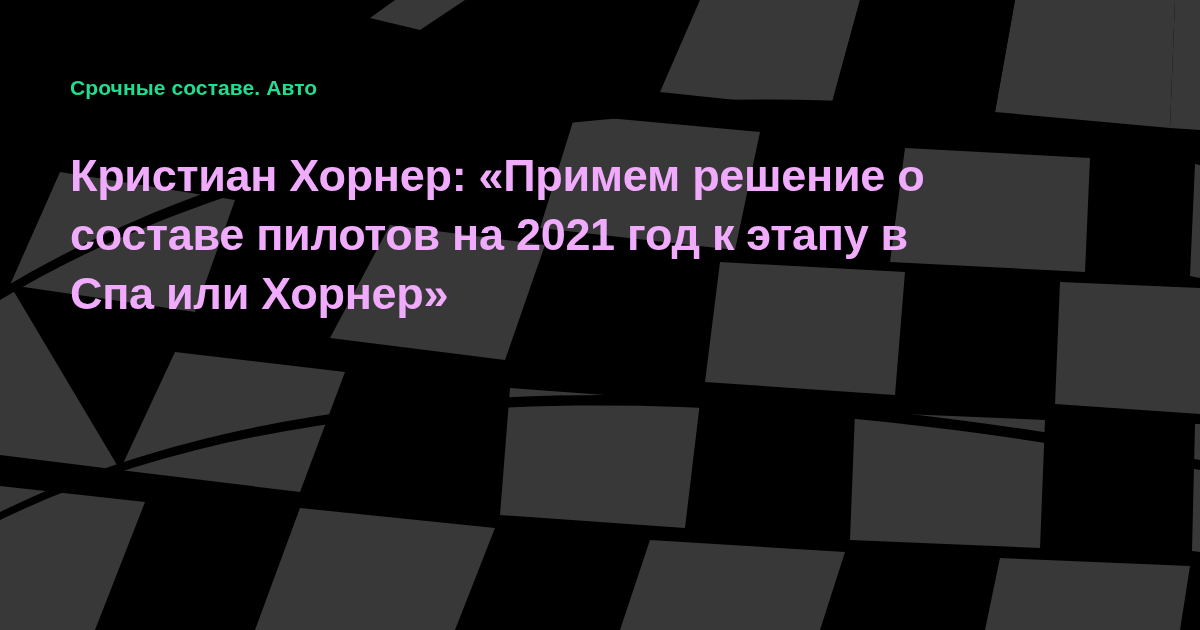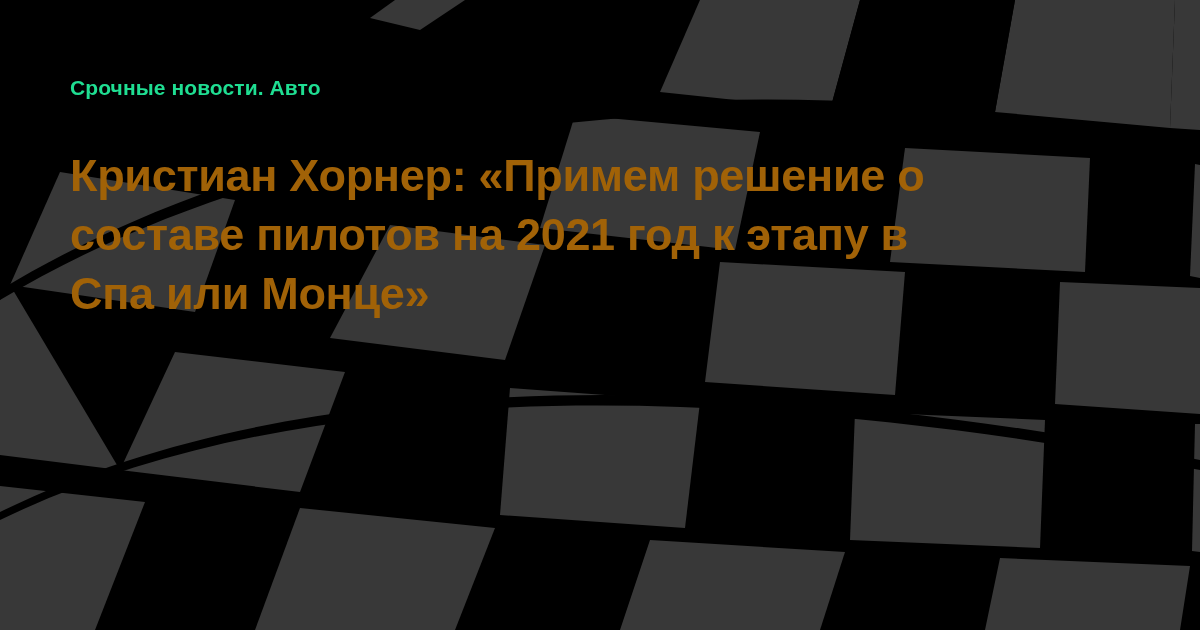--- a/index.html
+++ b/index.html
@@ -107,22 +107,22 @@
 
       <g fill="#000000">
         <path d="M0,300 C300,120 760,60 1200,162 L1200,150 C760,46 300,108 0,290 Z"></path>
         <path d="M0,520 C330,360 800,392 1200,470 L1200,460 C800,380 330,350 0,512 Z"></path>
       </g>
     </svg>
   </div>
 
   <div class="content">
 
-    <p class="kicker" style="color: rgb(31, 222, 146);">Срочные новости. Авто</p>
+    <p class="kicker" style="color: rgb(31, 222, 146);">Срочные составе. Авто</p>
 
-    <h1 class="headline" style="color: #a16207; margin-top: 40px;">
+    <h1 class="headline" style="color: #f0abfc; margin-top: 40px;">
       <span class="hl-line">Кристиан Хорнер: «Примем решение о</span>
       <span class="hl-line">составе пилотов на 2021 год к этапу в</span>
-      <span class="hl-line">Спа или Монце»</span>
+      <span class="hl-line">Спа или Хорнер»</span>
     </h1>
 
   </div>
 </div>
 
 </body></html>

